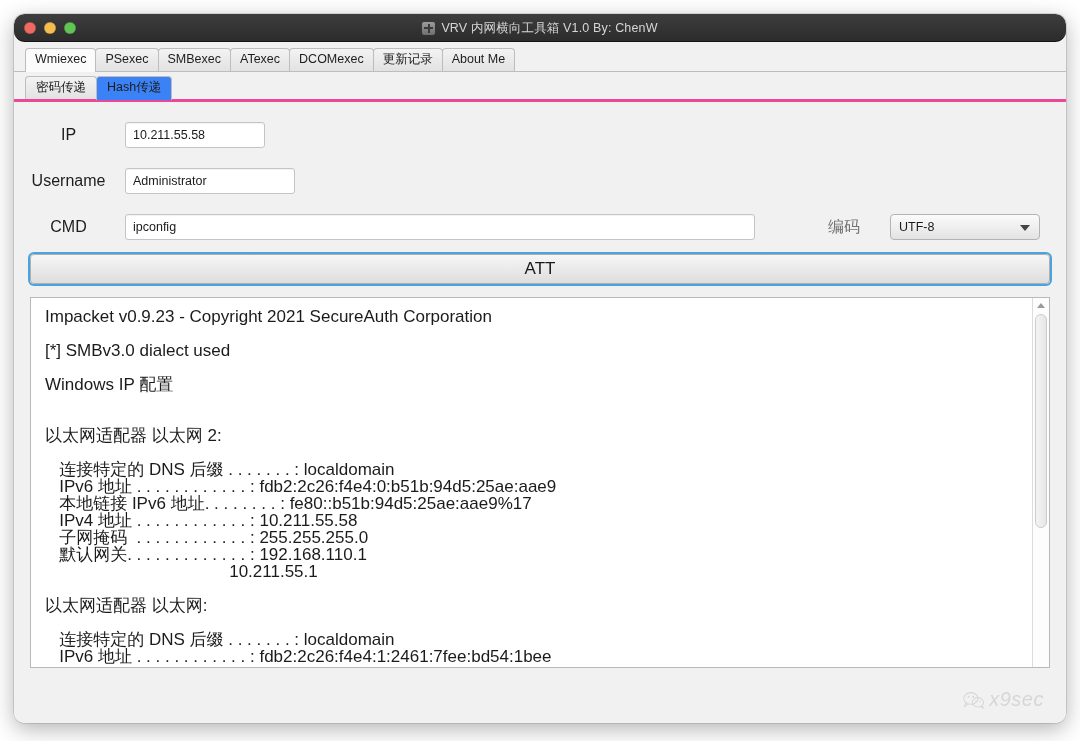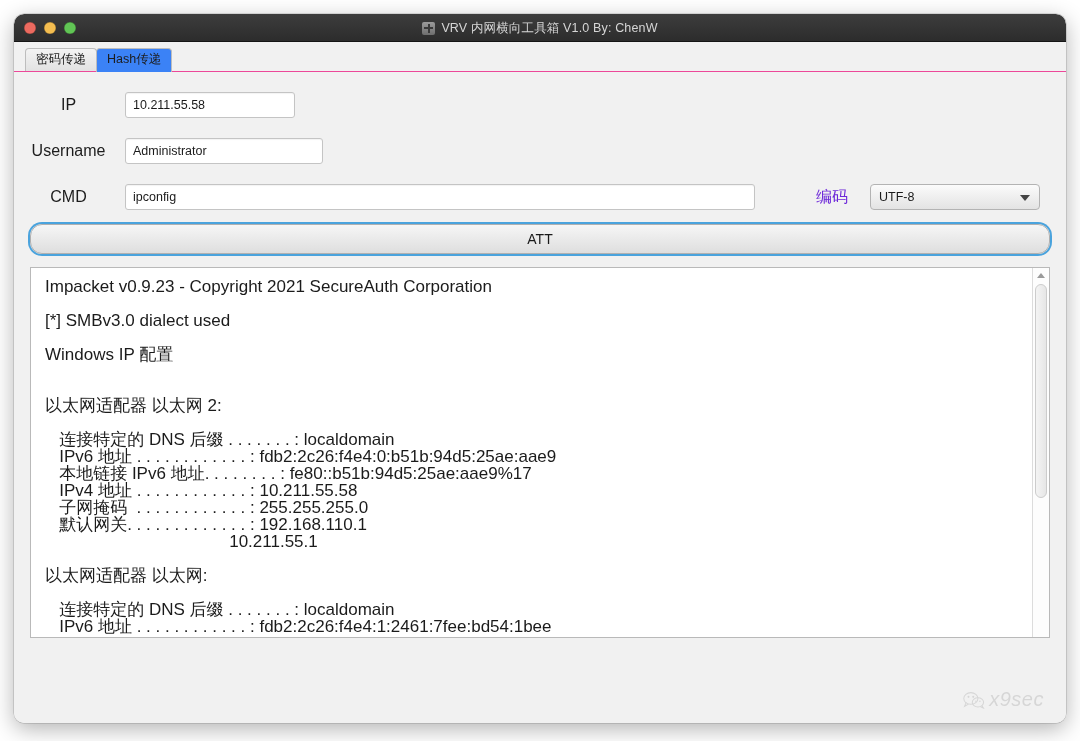--- a/index.html
+++ b/index.html
@@ -23,20 +23,21 @@
   }
 
   
   #titlebar {
     position: relative;
     height: 28px;
     background: linear-gradient(#3d3d3d, #2c2c2c);
     border-bottom: 1px solid #151515;
     border-top-left-radius: 10px;
     border-top-right-radius: 10px;
+    border-radius: 11px;
   }
   #lights { position: absolute; left: 10px; top: 8px; display: flex; gap: 8px; }
   .light { width: 12px; height: 12px; border-radius: 50%; }
   .light.close  { background: #ec6a5f; box-shadow: inset 0 0 0 .5px rgba(0,0,0,.35); }
   .light.min    { background: #f4bd50; box-shadow: inset 0 0 0 .5px rgba(0,0,0,.35); }
   .light.zoom   { background: #61c555; box-shadow: inset 0 0 0 .5px rgba(0,0,0,.35); }
   #title-wrap {
     position: absolute; left: 0; right: 0; top: 0; height: 28px;
     display: flex; align-items: center; justify-content: center; gap: 6px;
   }
@@ -81,21 +82,21 @@
     z-index: 3;
     padding-bottom: 5px;
     margin-bottom: -1px;
   }
 
   
   #subtabstrip {
     display: flex; align-items: flex-end;
     padding: 8px 0 0 11px; height: 30px;
     background: #f1f1f1;
-    border-bottom: 1px solid #ec4899;
+    border-bottom: 3px solid #ec4899;
   }
   .subtab {
     font-size: 12.5px; color: #1d1d1d;
     padding: 3px 10px 4px 10px;
     border: 1px solid #bdbdbd;
     border-bottom: none;
     border-top-left-radius: 4px; border-top-right-radius: 4px;
     background: linear-gradient(#f3f3f3, #e2e2e2);
     margin-right: -1px;
     line-height: 15px;
@@ -119,55 +120,55 @@
     height: 26px;
     border: 1px solid #c4c4c4;
     border-radius: 3px;
     background: #fff;
     font-size: 12.5px;
     color: #1a1a1a;
     padding: 0 7px;
     display: flex; align-items: center;
     box-shadow: inset 0 1px 1px rgba(0,0,0,.05);
   }
-  #ip-field { width: 170px; }
-  #user-field { width: 198px; }
+  #ip-field { width: 140px; }
+  #user-field { width: 170px; }
   #hash-field { width: 910px; }
   #cmd-field { width: 630px; }
 
   .spacer { flex: 1 1 auto; }
-  #enc-label { font-size: 16px; color: #6d28d9; margin-right: 22px; }
+  #enc-label { font-size: 16px; color: #737373; margin-right: 30px; }
   #enc-select {
-    width: 170px; height: 26px;
+    width: 150px; height: 26px;
     border: 1px solid #b3b3b3; border-radius: 4px;
     background: linear-gradient(#fbfbfb, #e3e3e3);
     display: flex; align-items: center;
     padding: 0 8px;
     font-size: 12.5px; color: #1a1a1a;
     position: relative;
     margin-right: 10px;
   }
   #enc-caret {
     position: absolute; right: 9px; top: 50%;
     width: 0; height: 0; margin-top: -2px;
     border-left: 5px solid transparent;
     border-right: 5px solid transparent;
     border-top: 6px solid #444;
   }
 
   
   #att-wrap { padding: 4px 16px 0 16px; }
   #att-btn {
     height: 30px; width: 100%;
-    border-radius: 12px;
+    border-radius: 4px;
     background: linear-gradient(#f6f6f6, #dedede);
     border: 1px solid #b0b0b0;
     box-shadow: 0 0 0 2px #4aa3dd;
     display: flex; align-items: center; justify-content: center;
-    font-size: 14px; color: #1a1a1a;
+    font-size: 17px; color: #1a1a1a;
   }
 
   
   #console-wrap {
     margin: 13px 16px 0 16px;
     height: 371px;
     border: 1px solid #b9b9b9;
     background: #fff;
     position: relative;
     overflow: hidden;
@@ -232,20 +233,29 @@
       <div class="light zoom"></div>
     </div>
     <div id="title-wrap">
       <div id="app-icon"></div>
       <div id="window-title">VRV 内网横向工具箱 V1.0 By: ChenW</div>
     </div>
   </div>
 
   <div id="body">
 
+    <div id="tabstrip">
+      <div class="tab active">Wmiexec</div>
+      <div class="tab">PSexec</div>
+      <div class="tab">SMBexec</div>
+      <div class="tab">ATexec</div>
+      <div class="tab">DCOMexec</div>
+      <div class="tab">更新记录</div>
+      <div class="tab">About Me</div>
+    </div>
 
     <div id="subtabstrip">
       <div class="subtab">密码传递</div>
       <div class="subtab active">Hash传递</div>
     </div>
 
     <div id="form">
 
       <div class="row">
         <div class="lbl">IP</div>

